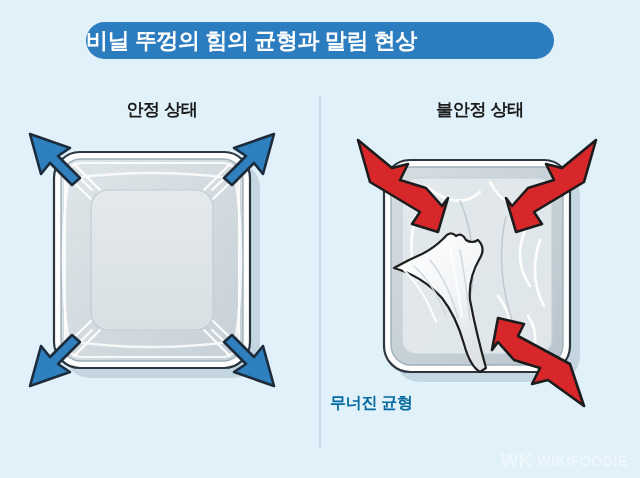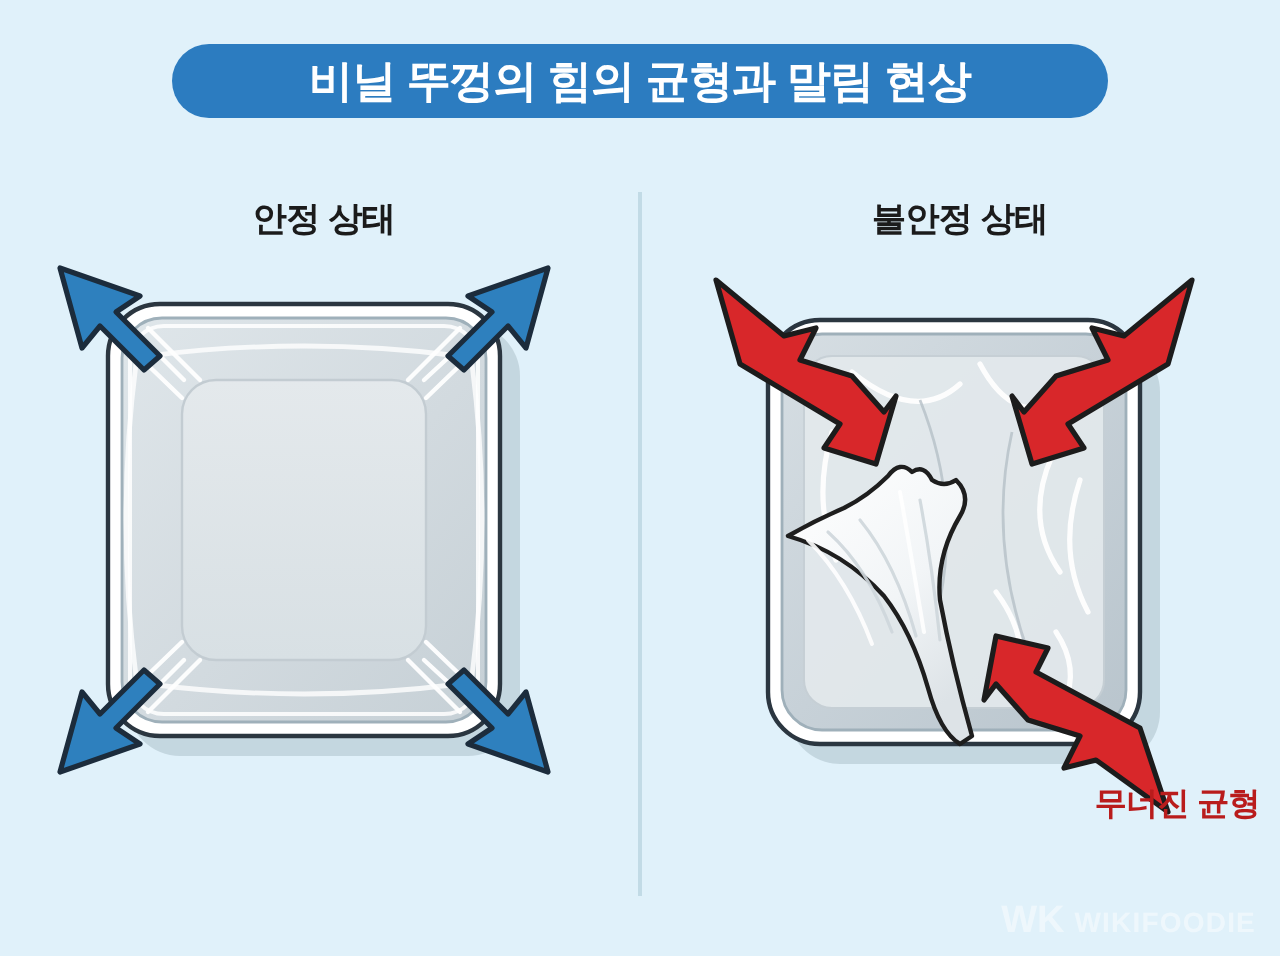--- a/index.html
+++ b/index.html
@@ -26,21 +26,20 @@
   #title-banner {
     position: absolute;
     left: 86px;
     top: 22px;
     width: 468px;
     height: 37px;
     background: #2c7cc0;
     border-radius: 19px;
     display: flex;
     align-items: center;
-    justify-content: center;
     box-sizing: border-box;
   }
   #title-text {
     color: #ffffff;
     font-size: 22px;
     font-weight: bold;
     letter-spacing: -0.4px;
     line-height: 1;
     white-space: nowrap;
   }
@@ -77,24 +76,24 @@
   #stage-stable { left: 8px; width: 305px; height: 310px; }
   #stage-unstable { left: 330px; width: 305px; height: 290px; }
   .stage svg { display: block; width: 100%; height: 100%; }
 
   
   #unstable-caption {
     position: absolute;
     left: 330px;
     top: 392px;
     width: 300px;
-    text-align: right;
+    text-align: left;
     font-size: 16px;
     font-weight: bold;
-    color: #b91c1c;
+    color: #0369a1;
     line-height: 1.42;
     letter-spacing: -0.3px;
   }
   #unstable-caption .cap-line { display: block; }
 
   
   #watermark {
     position: absolute;
     right: 12px;
     bottom: 8px;

